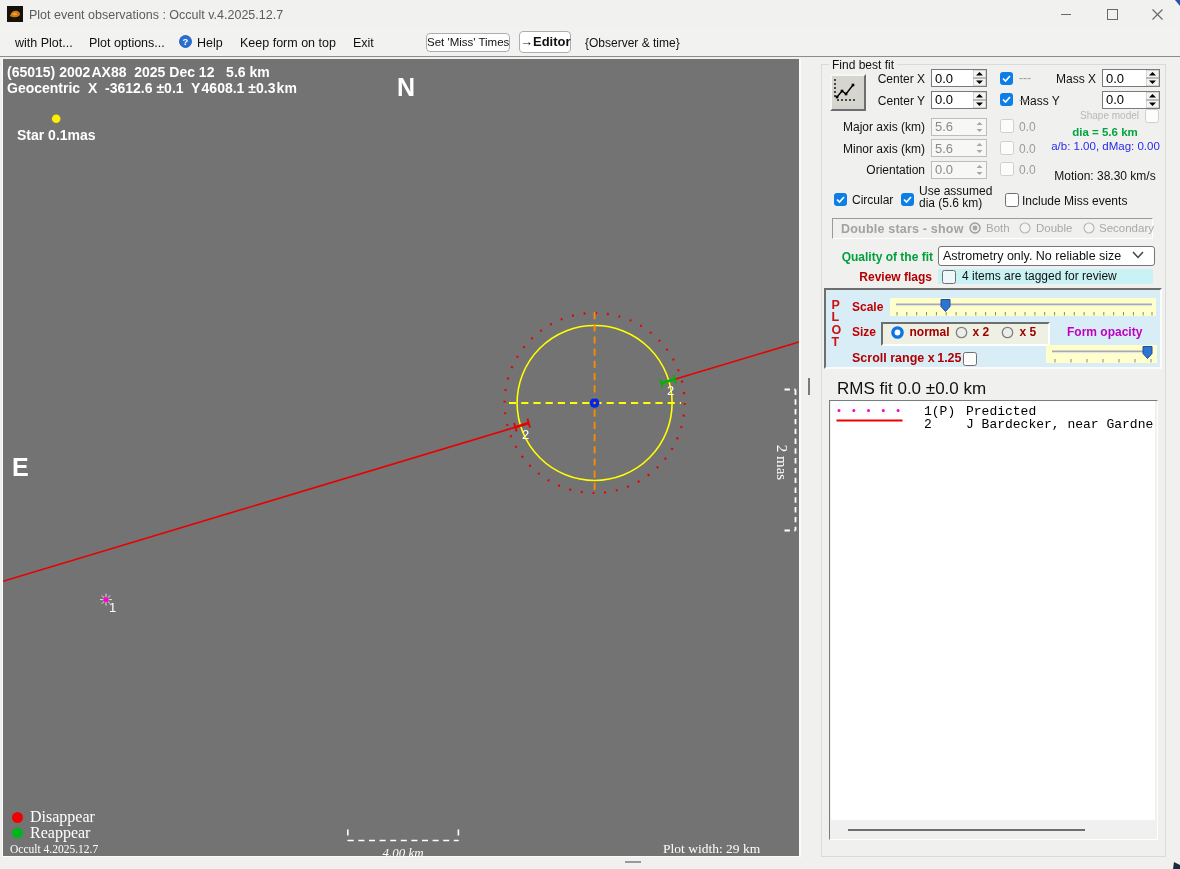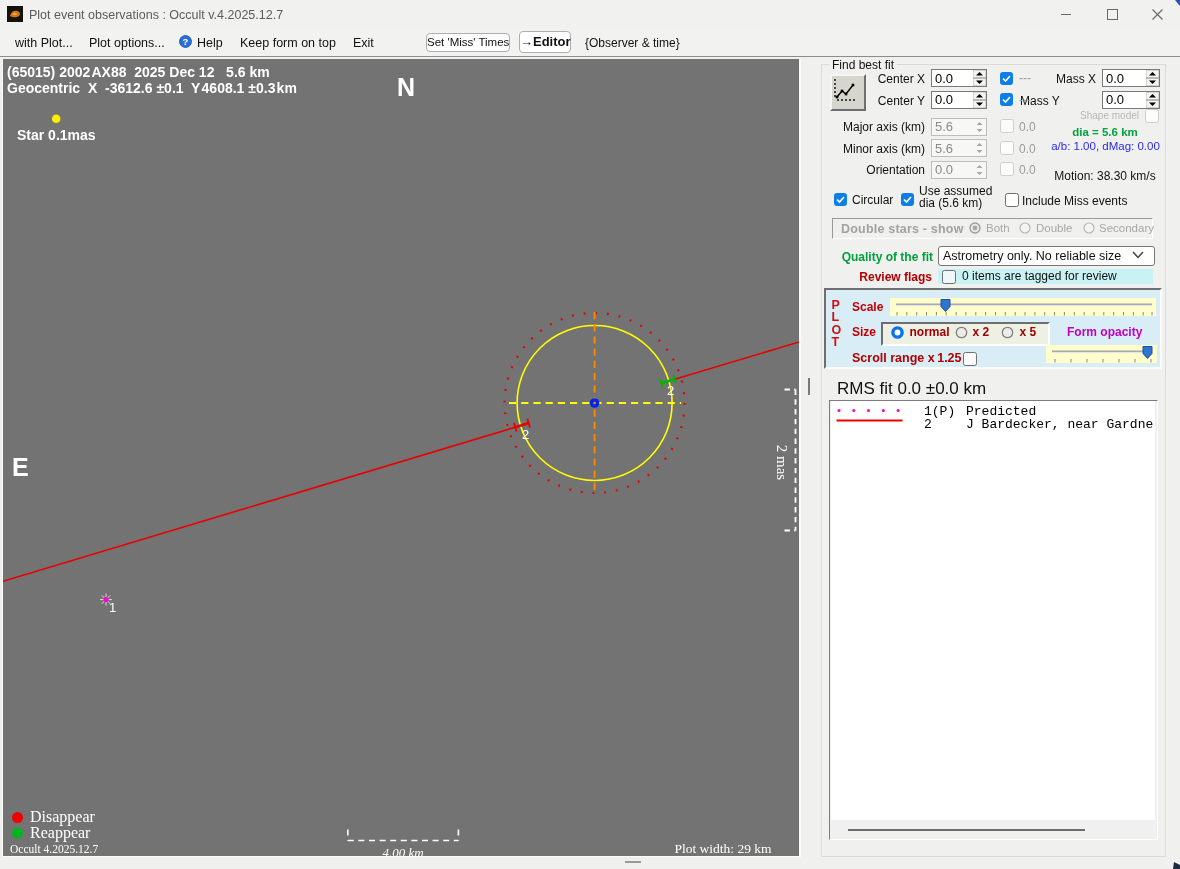--- a/index.html
+++ b/index.html
@@ -111,21 +111,21 @@
   <div class="pt" style="left:394px;top:14px;font-size:25px;font-weight:bold;">N</div>
   <div class="pt" style="left:9px;top:394px;font-size:25px;font-weight:bold;">E</div>
   <div class="pt" style="left:14px;top:68px;font-size:14px;font-weight:bold;">Star 0.1mas</div>
   <div class="pt" style="left:519px;top:368px;font-size:13px;">2</div>
   <div class="pt" style="left:664px;top:324px;font-size:13px;">2</div>
   <div class="pt" style="left:106px;top:541px;font-size:13px;">1</div>
   <div class="pt serif" style="left:27px;top:749px;font-size:16px;">Disappear</div>
   <div class="pt serif" style="left:27px;top:764.5px;font-size:16px;">Reappear</div>
   <div class="pt serif" style="left:7px;top:784px;font-size:11.5px;">Occult 4.2025.12.7</div>
   <div class="pt serif" style="left:370px;top:786px;font-size:13px;font-style:italic;width:60px;text-align:center;">4.00 km</div>
-  <div class="pt serif" style="left:660px;top:782px;font-size:13.5px;width:120px;text-align:center;">Plot width: 29 km</div>
+  <div class="pt serif" style="left:660px;top:782px;font-size:13.5px;width:120px;text-align:left;">Plot width: 29 km</div>
   <div class="pt serif" style="left:755px;top:395px;font-size:15px;transform:rotate(90deg);transform-origin:center;width:46px;text-align:center;">2 mas</div>
 </div>
 
 <div class="abs" style="left:821px;top:64px;width:343px;height:791px;border:1px solid #dadada;"></div>
 <div class="abs" style="left:829px;top:57.5px;font-size:12px;color:#111;background:#f0f0ee;padding:0 3px;">Find best fit</div>
 
 <div class="abs" style="left:830px;top:74px;width:32px;height:33px;background:#d4d4cf;border-top:2px solid #f6f6f4;border-left:2px solid #f6f6f4;border-right:2px solid #6e6e6e;border-bottom:2px solid #6e6e6e;"></div>
 <svg class="abs" style="left:832px;top:76px" width="28" height="29">
   <rect x="0" y="0" width="28" height="29" fill="#d6d5ce"></rect>
   <g fill="#000">
@@ -277,21 +277,21 @@
 <div class="lbl" style="left:825px;top:250px;width:108px;text-align:right;color:#00a03c;font-weight:bold;">Quality of the fit</div>
 <div class="abs" style="left:937.5px;top:245.5px;width:215px;height:18px;background:#fff;border:1px solid #767676;border-radius:3px;"></div>
 <div class="lbl" style="left:943px;top:249px;font-size:12.5px;">Astrometry only. No reliable size</div>
 <svg class="abs" style="left:1132px;top:251px" width="12" height="8">
     <path d="M1 1 L6 6.4 L11 1" stroke="#444" stroke-width="1.5" fill="none"></path>
   </svg>
 
 <div class="lbl" style="left:825px;top:270px;width:107px;text-align:right;color:#b40000;font-weight:bold;">Review flags</div>
 <div class="abs" style="left:937.5px;top:268.5px;width:215px;height:15.5px;background:#c9f2f4;"></div>
 <div class="cbw" style="left:942px;top:269.5px;background:#eef8f8;"></div>
-<div class="lbl" style="left:962px;top:269px;">0 items are tagged for review</div>
+<div class="lbl" style="left:962px;top:269px;">4 items are tagged for review</div>
 
 <div class="abs" style="left:824px;top:288px;width:334px;height:77px;background:#d9edf7;border-top:2px solid #6e6e6e;border-left:2px solid #6e6e6e;border-right:2px solid #fbfbfb;border-bottom:2px solid #fbfbfb;"></div>
 <div class="lbl" style="left:831.5px;top:299px;color:#d01010;font-weight:bold;font-size:12.5px;line-height:12.4px;">P<br>L<br>O<br>T</div>
 <div class="lbl" style="left:852px;top:299.5px;color:#c00000;font-weight:bold;">Scale</div>
 
 <div class="abs" style="left:890px;top:297.5px;width:266px;height:18.5px;background:#ffffcb;"></div>
 <svg class="abs" style="left:890px;top:297.5px" width="266" height="19">
   <line x1="6" y1="6.5" x2="262" y2="6.5" stroke="#a8a8b0" stroke-width="2"></line>
   <line x1="6" y1="7.7" x2="262" y2="7.7" stroke="#e8e8f0" stroke-width="1"></line>
   <g stroke="#888" stroke-width="1">

